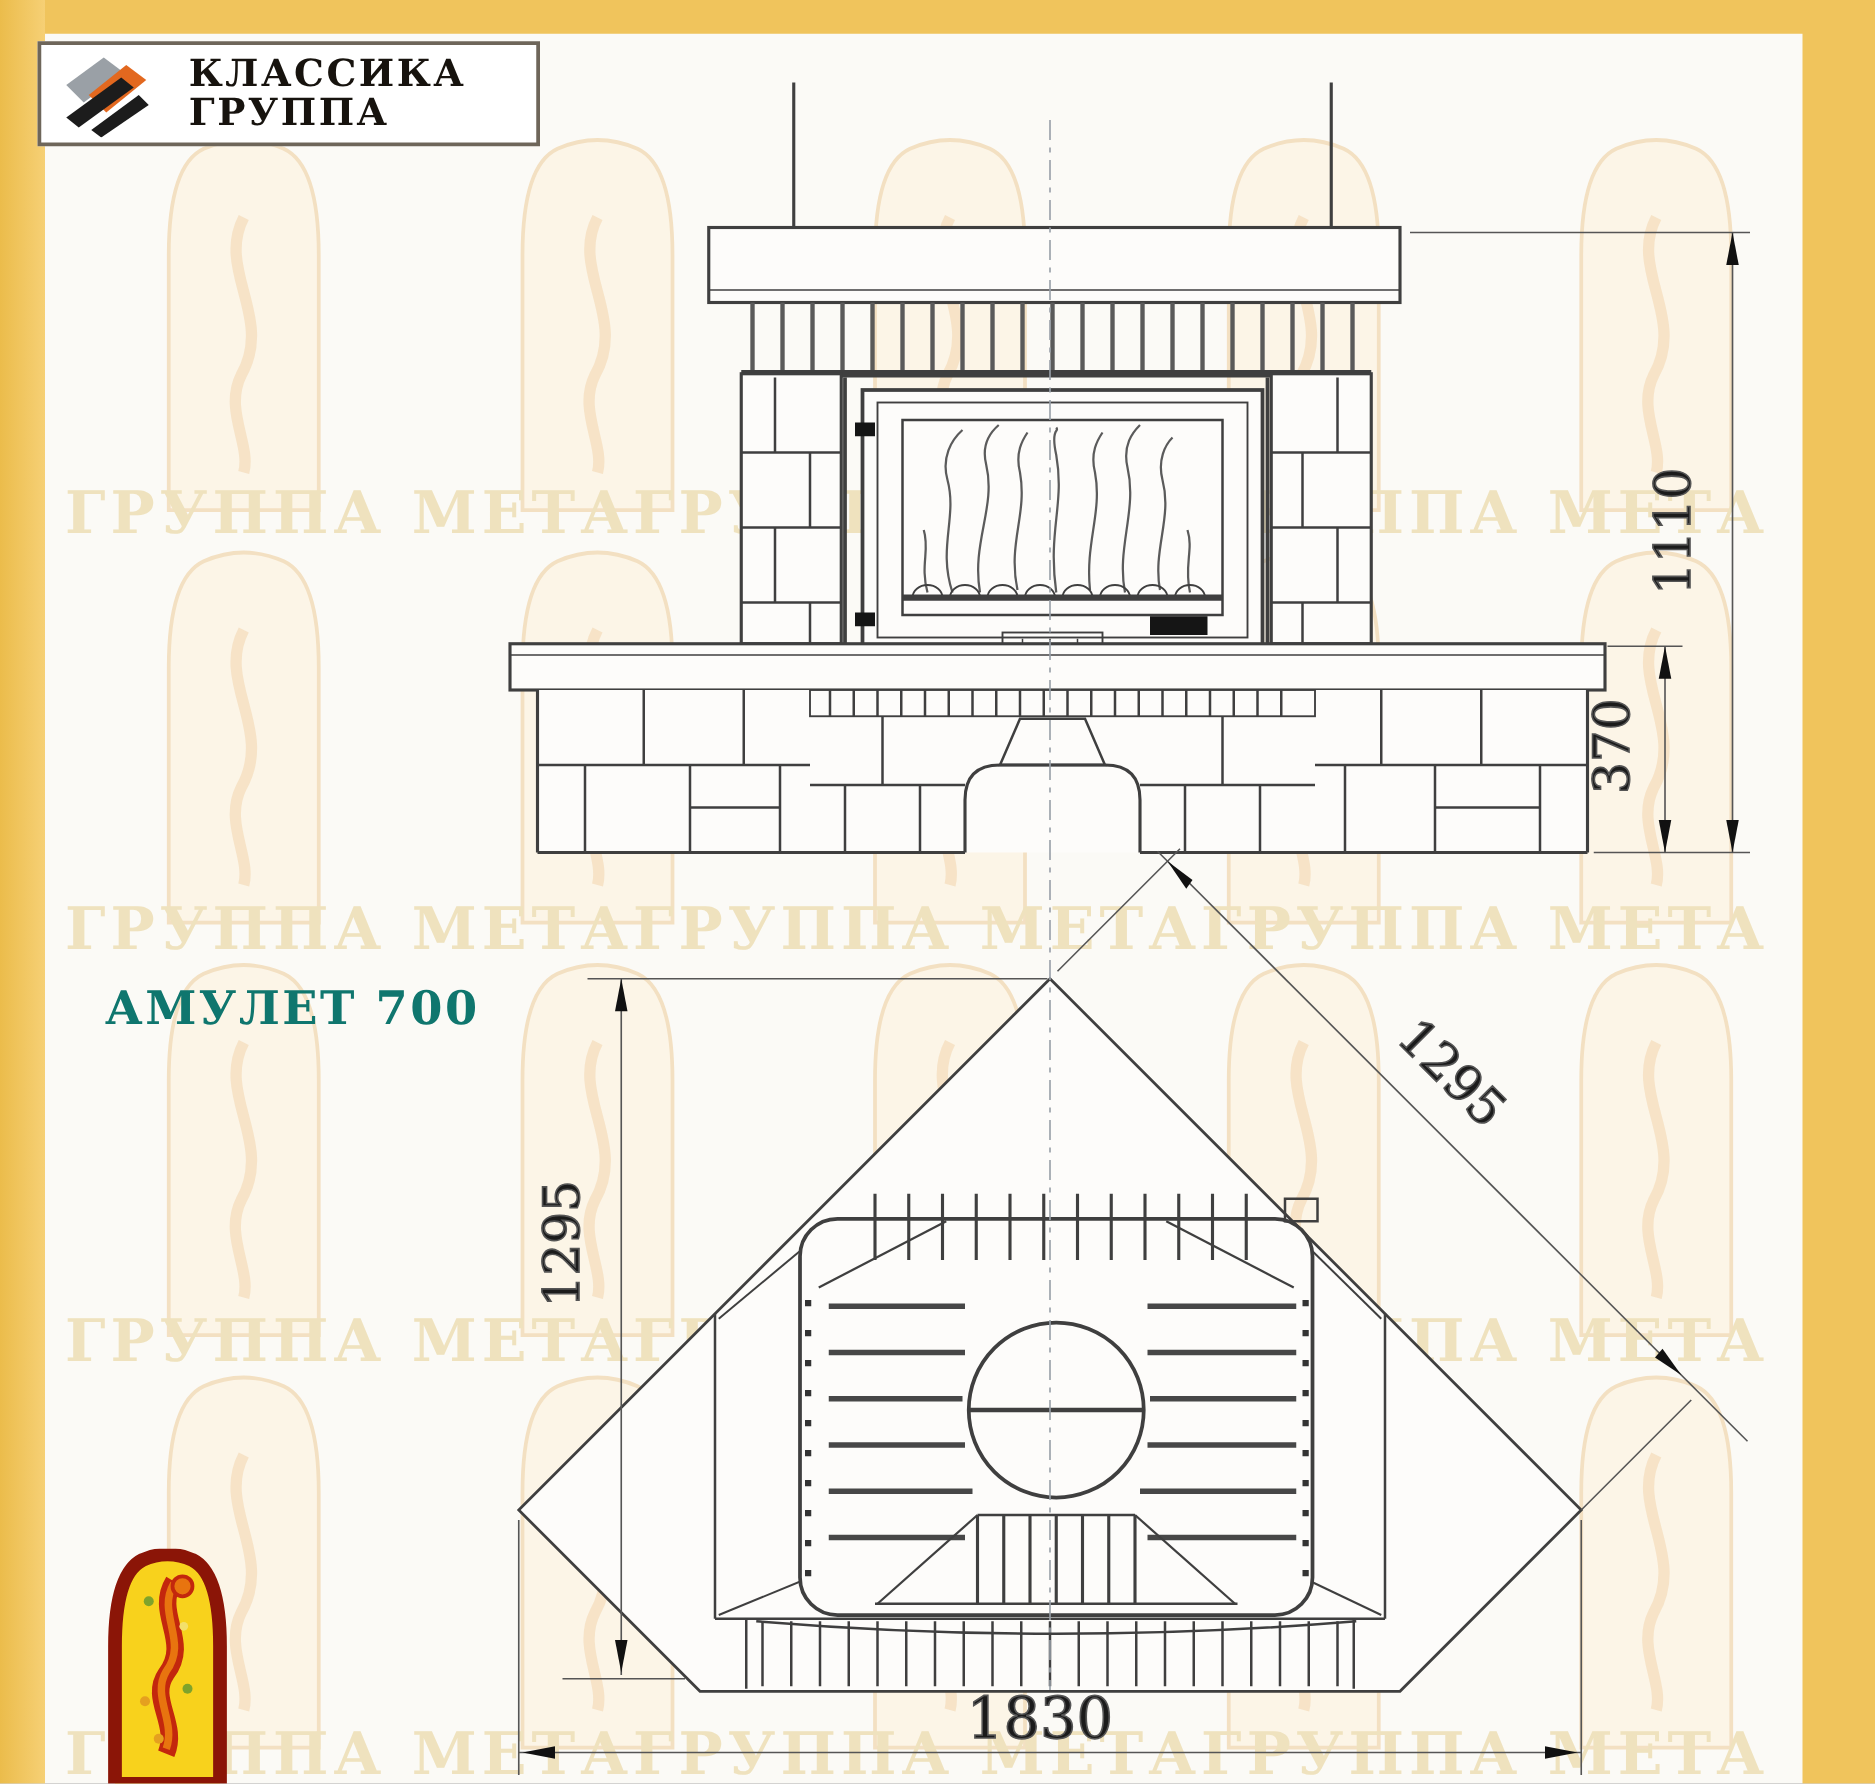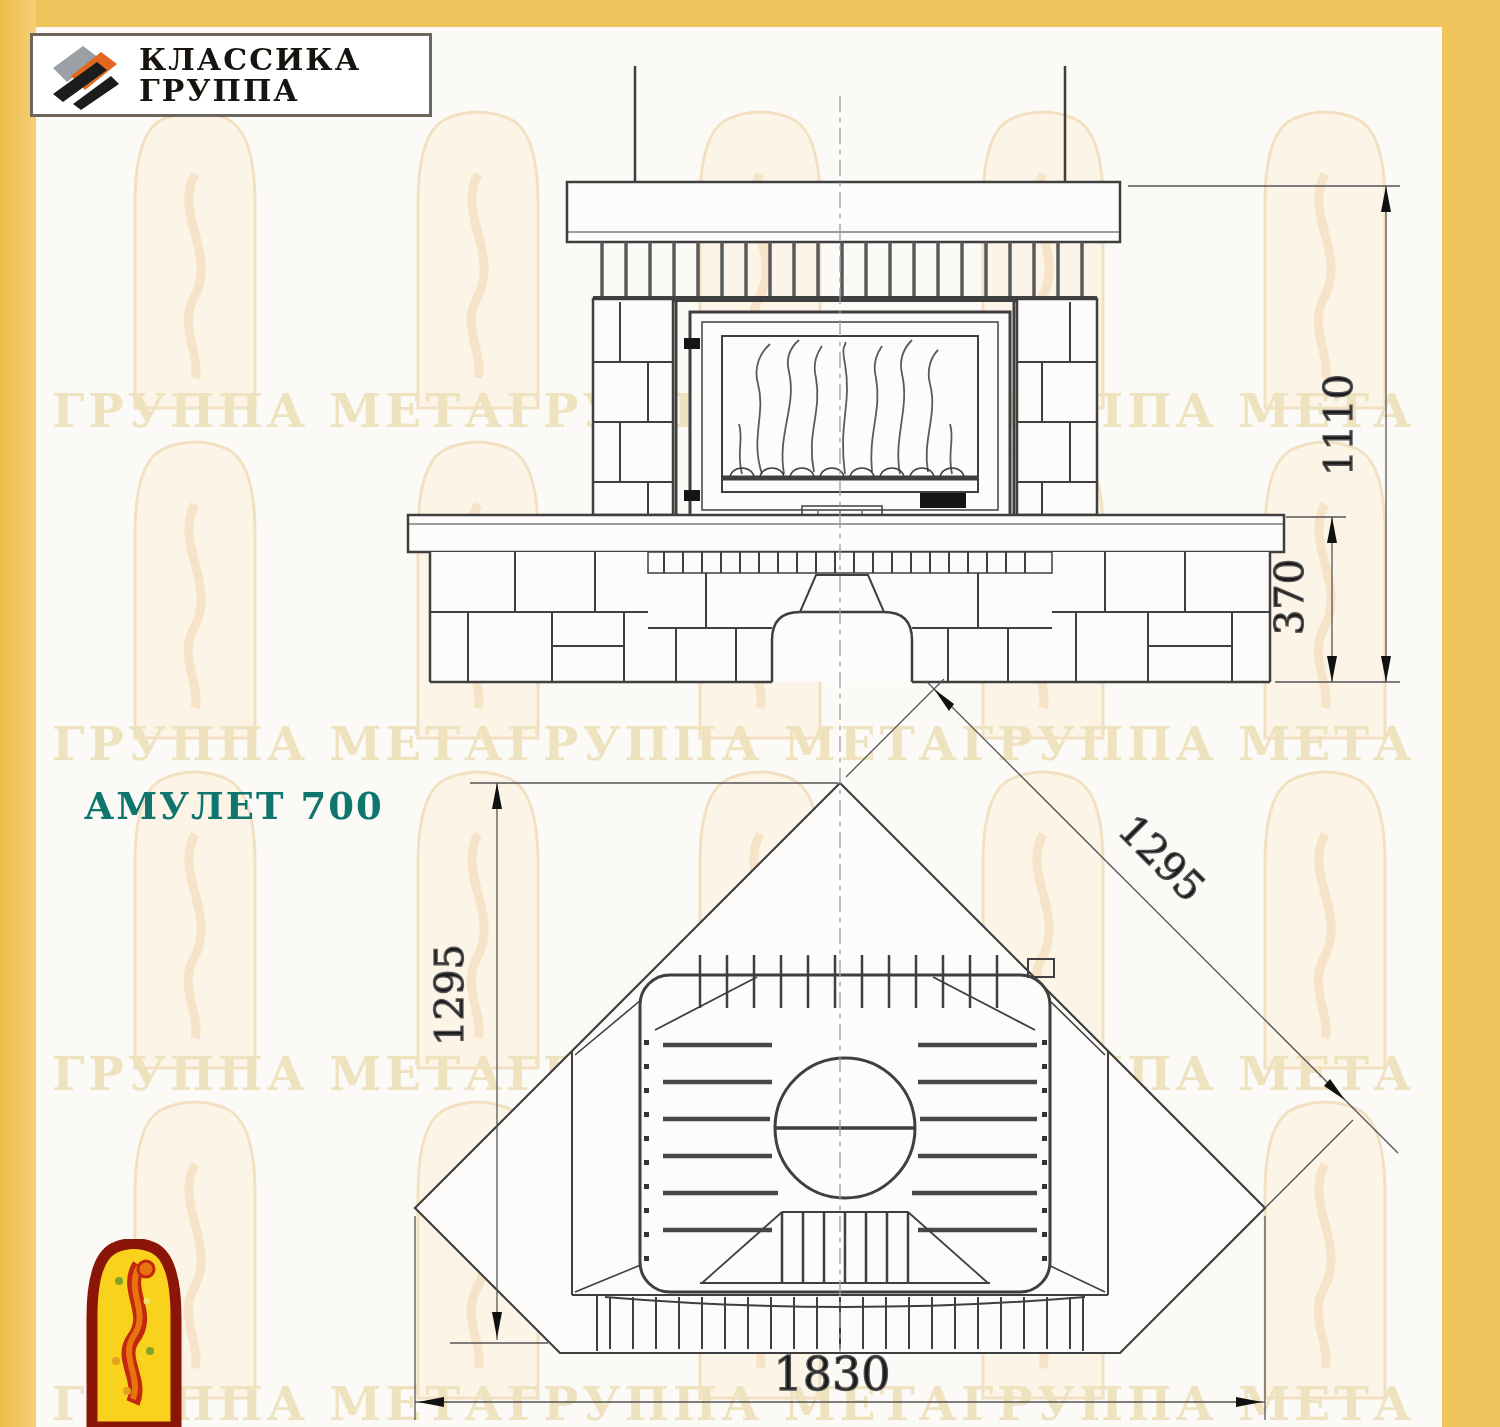--- a/index.html
+++ b/index.html
@@ -16,21 +16,21 @@
     position:absolute;left:52px;z-index:1;white-space:nowrap;
     font-weight:bold;font-size:47px;letter-spacing:4px;color:#EFE2BE;
   }
   .wm-arches{position:absolute;left:0;top:0;z-index:0;}
   
   .art{position:absolute;left:0;top:0;z-index:10;}
   
   .logo-box{
     position:absolute;left:30px;top:33px;width:402px;height:84px;box-sizing:border-box;
     background:#FFFFFF;border:3px solid #6E665A;z-index:40;
-    display:flex;align-items:center;gap:14px;padding-left:14px;
+    display:flex;align-items:center;gap:26px;padding-left:14px;
   }
   .logo-text{font-weight:bold;color:#17130E;line-height:1.04;font-size:30px;letter-spacing:2px;}
   .product-name{
     position:absolute;left:84px;top:784px;z-index:20;
     font-size:37px;font-weight:bold;letter-spacing:2px;color:#0f766e;
   }
   .jester{position:absolute;left:83px;top:1239px;z-index:40;}
   svg text.dim{fill:#1B1B1B;font-family:"DejaVu Serif", serif;font-size:40px;}
 </style>
 </head>

